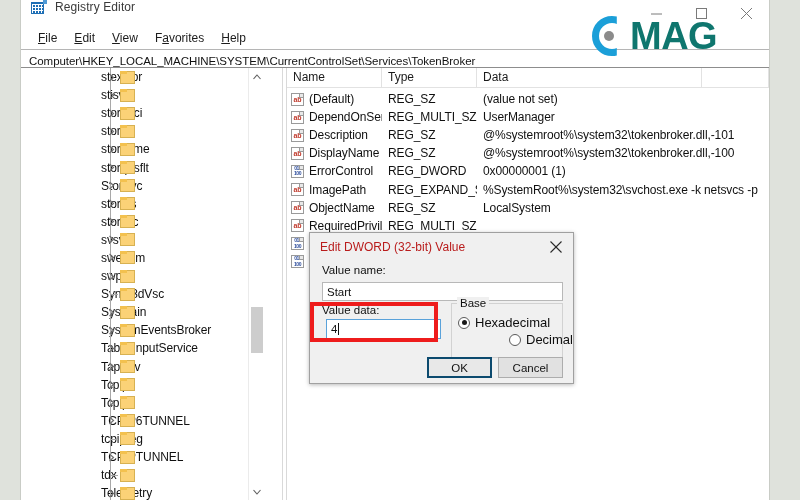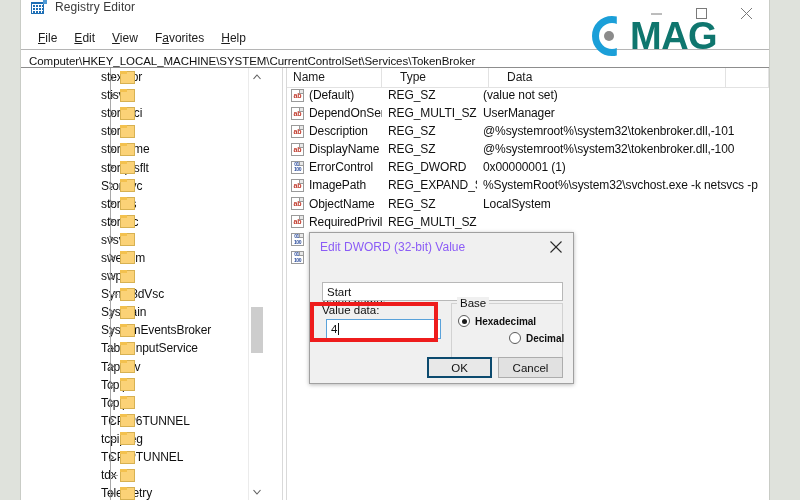--- a/index.html
+++ b/index.html
@@ -262,41 +262,40 @@
     background: #ffffff;
     overflow: hidden;
   }
   #list-header {
     position: relative;
     height: 20px;
     border-bottom: 1px solid #e2e2e2;
     display: flex;
     box-sizing: border-box;
     background: #ffffff;
-    gap: 12px;
   }
   .col-head {
     font-size: 12px;
     color: #1a1a1a;
     padding-left: 6px;
     line-height: 19px;
     border-right: 1px solid #e2e2e2;
     box-sizing: border-box;
     white-space: nowrap;
     overflow: hidden;
   }
   .col-name { width: 95px; flex: 0 0 95px; }
   .col-type { width: 95px; flex: 0 0 95px; }
   .col-data { width: 225px; flex: 0 0 225px; }
   .col-pad   { flex: 1 1 auto; }
 
   .list-row {
     height: 18.1px;
     display: flex;
-    align-items: flex-start;
+    align-items: flex-end;
     white-space: nowrap;
   }
   .cell {
     font-size: 12px;
     color: #101010;
     overflow: hidden;
     letter-spacing: -0.1px;
     box-sizing: border-box;
   }
   .cell.c-name { width: 95px; flex: 0 0 95px; display: flex; align-items: center; padding-left: 4px; }
@@ -356,38 +355,38 @@
     z-index: 20;
   }
   #dlg-title-bar {
     height: 28px;
     display: flex;
     align-items: center;
     background: #f0f0f0;
   }
   #dlg-title {
     font-size: 12px;
-    color: #8b5cf6;
+    color: #b91c1c;
     margin-left: 10px;
     white-space: nowrap;
   }
   #dlg-close {
     margin-left: auto;
     width: 34px; height: 26px;
     display: flex;
     align-items: center;
     justify-content: center;
   }
   .dlg-label {
     position: absolute;
     font-size: 11.5px;
     color: #0f0f0f;
     white-space: nowrap;
   }
-  #lbl-value-name { left: 12px; top: 31px; margin-top: 32px; }
+  #lbl-value-name { left: 12px; top: 31px; }
   #lbl-value-data { left: 12px; top: 71px; }
   .dlg-input {
     position: absolute;
     background: #ffffff;
     border: 1px solid #b8b8b8;
     box-sizing: border-box;
     font-size: 11.5px;
     color: #111111;
     display: flex;
     align-items: center;
@@ -422,24 +421,23 @@
     left: 147px; top: 64px;
     background: #f0f0f0;
     padding: 0 3px;
     font-size: 11.5px;
     color: #0f0f0f;
   }
   .radio-row {
     position: absolute;
     display: flex;
     align-items: center;
-    font-size: 10px;
+    font-size: 13px;
     color: #0f0f0f;
     white-space: nowrap;
-    font-weight: bold;
   }
   #radio-hex { left: 148px; top: 82px; }
   #radio-dec { left: 152px; top: 99px; padding-left: 47px; }
   .radio-mark {
     width: 12px; height: 12px;
     border: 1px solid #5a5a5a;
     border-radius: 50%;
     box-sizing: border-box;
     margin-right: 5px;
     background: #ffffff;

